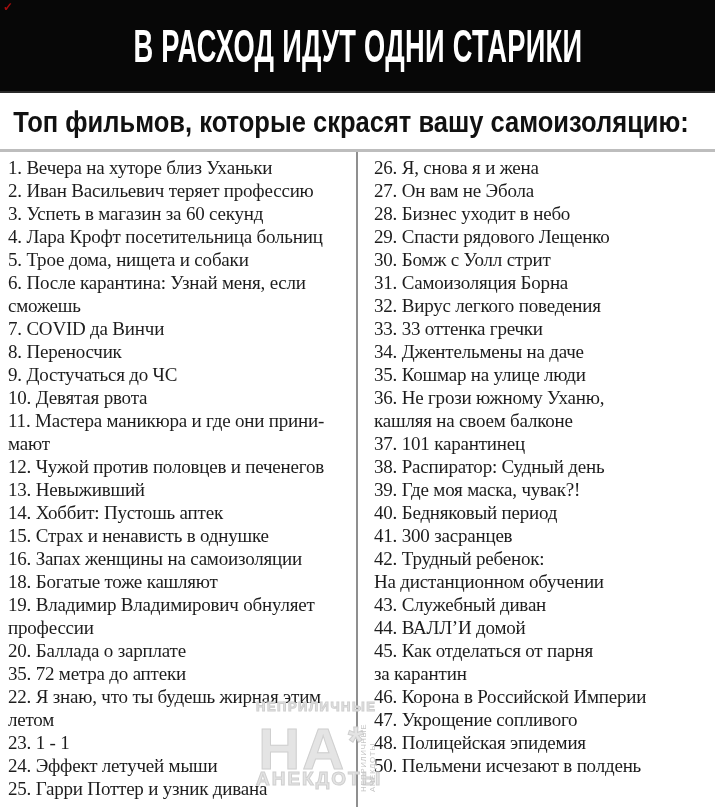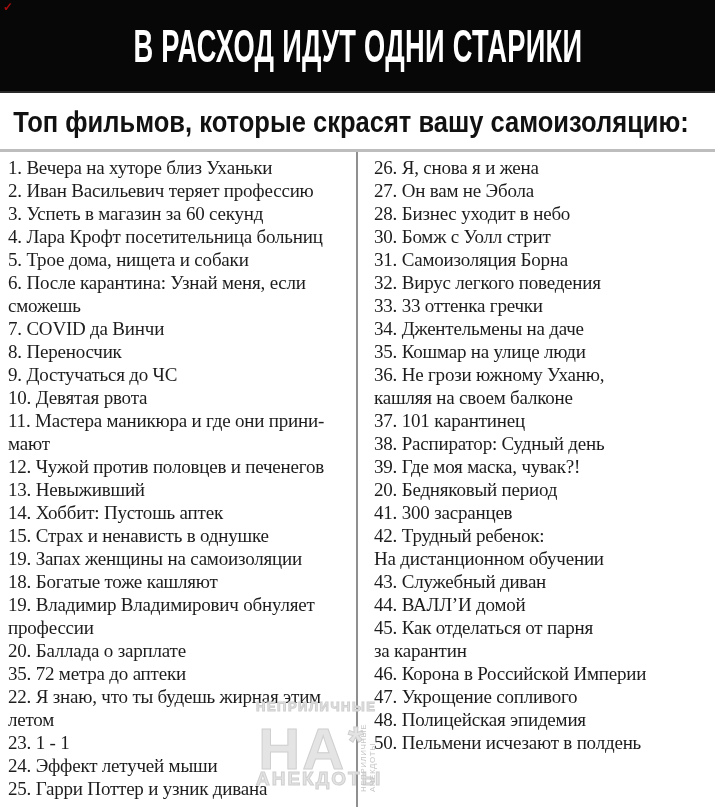--- a/index.html
+++ b/index.html
@@ -161,48 +161,49 @@
         <div class="item">7. COVID да Винчи</div>
         <div class="item">8. Переносчик</div>
         <div class="item">9. Достучаться до ЧС</div>
         <div class="item">10. Девятая рвота</div>
         <div class="item">11. Мастера маникюра и где они прини-
 мают</div>
         <div class="item">12. Чужой против половцев и печенегов</div>
         <div class="item">13. Невыживший</div>
         <div class="item">14. Хоббит: Пустошь аптек</div>
         <div class="item">15. Страх и ненависть в однушке</div>
-        <div class="item">19. Запах женщины на самоизоляции</div>
+        <div class="item">16. Запах женщины на самоизоляции</div>
         <div class="item">18. Богатые тоже кашляют</div>
         <div class="item">19. Владимир Владимирович обнуляет
 профессии</div>
         <div class="item">20. Баллада о зарплате</div>
         <div class="item">35. 72 метра до аптеки</div>
         <div class="item">22. Я знаю, что ты будешь жирная этим
 летом</div>
         <div class="item">23. 1 - 1</div>
         <div class="item">24. Эффект летучей мыши</div>
         <div class="item">25. Гарри Поттер и узник дивана</div>
       </div>
     <div class="col col-right">
         <div class="item">26. Я, снова я и жена</div>
         <div class="item">27. Он вам не Эбола</div>
         <div class="item">28. Бизнес уходит в небо</div>
+        <div class="item">29. Спасти рядового Лещенко</div>
         <div class="item">30. Бомж с Уолл стрит</div>
         <div class="item">31. Самоизоляция Борна</div>
         <div class="item">32. Вирус легкого поведения</div>
         <div class="item">33. 33 оттенка гречки</div>
         <div class="item">34. Джентельмены на даче</div>
         <div class="item">35. Кошмар на улице люди</div>
         <div class="item">36. Не грози южному Уханю,
 кашляя на своем балконе</div>
         <div class="item">37. 101 карантинец</div>
         <div class="item">38. Распиратор: Судный день</div>
         <div class="item">39. Где моя маска, чувак?!</div>
-        <div class="item">20. Бедняковый период</div>
+        <div class="item">40. Бедняковый период</div>
         <div class="item">41. 300 засранцев</div>
         <div class="item">42. Трудный ребенок:
 На дистанционном обучении</div>
         <div class="item">43. Служебный диван</div>
         <div class="item">44. ВАЛЛ’И домой</div>
         <div class="item">45. Как отделаться от парня
 за карантин</div>
         <div class="item">46. Корона в Российской Империи</div>
         <div class="item">47. Укрощение сопливого</div>
         <div class="item">48. Полицейская эпидемия</div>

